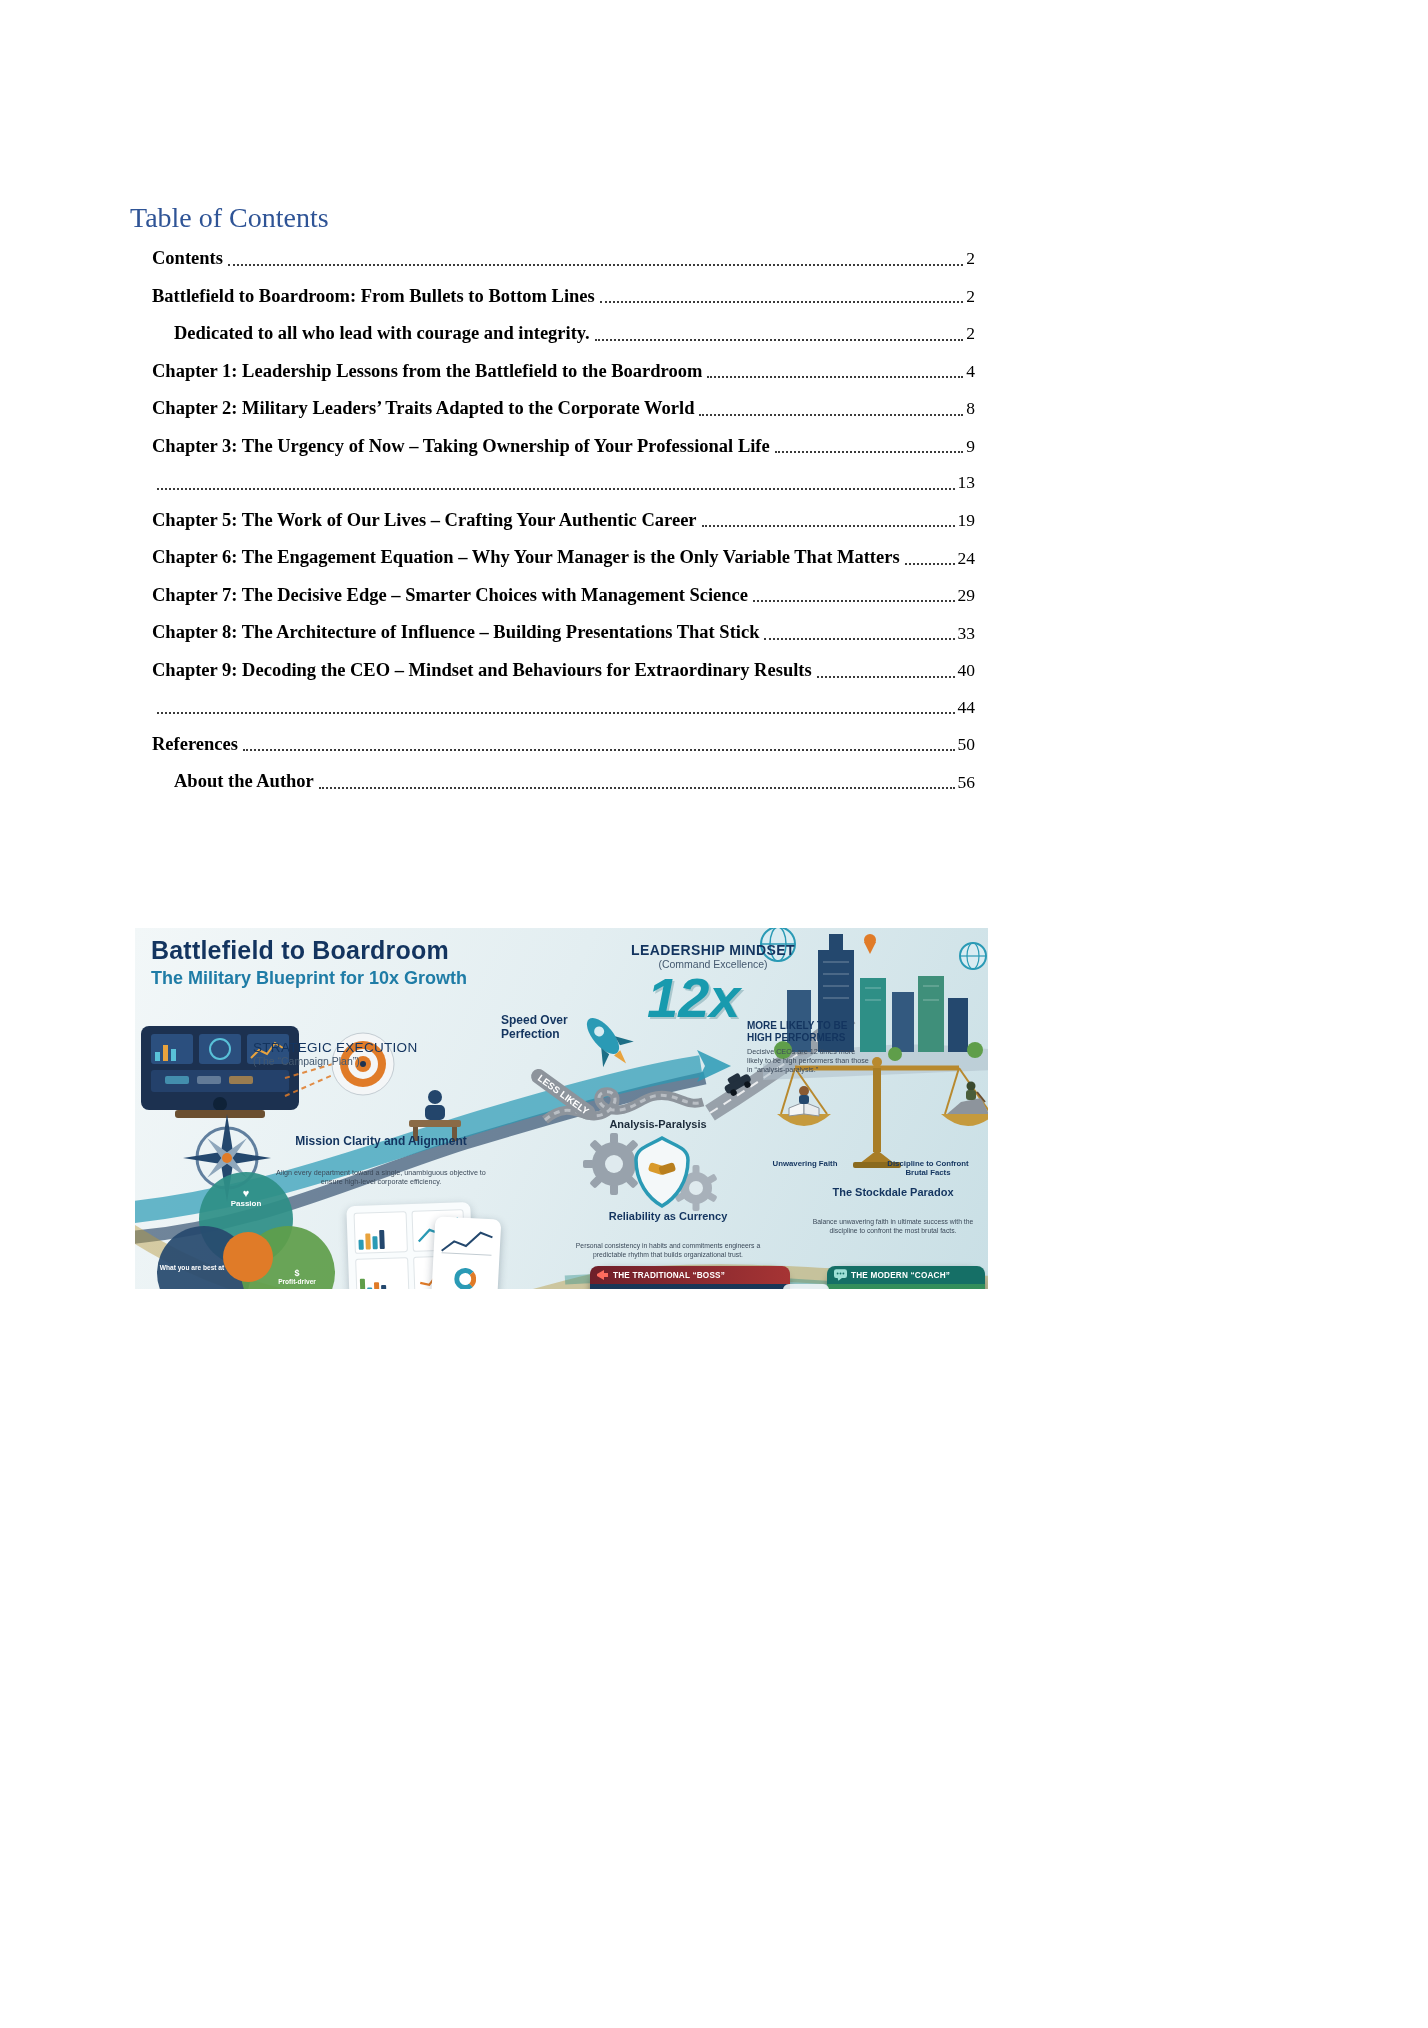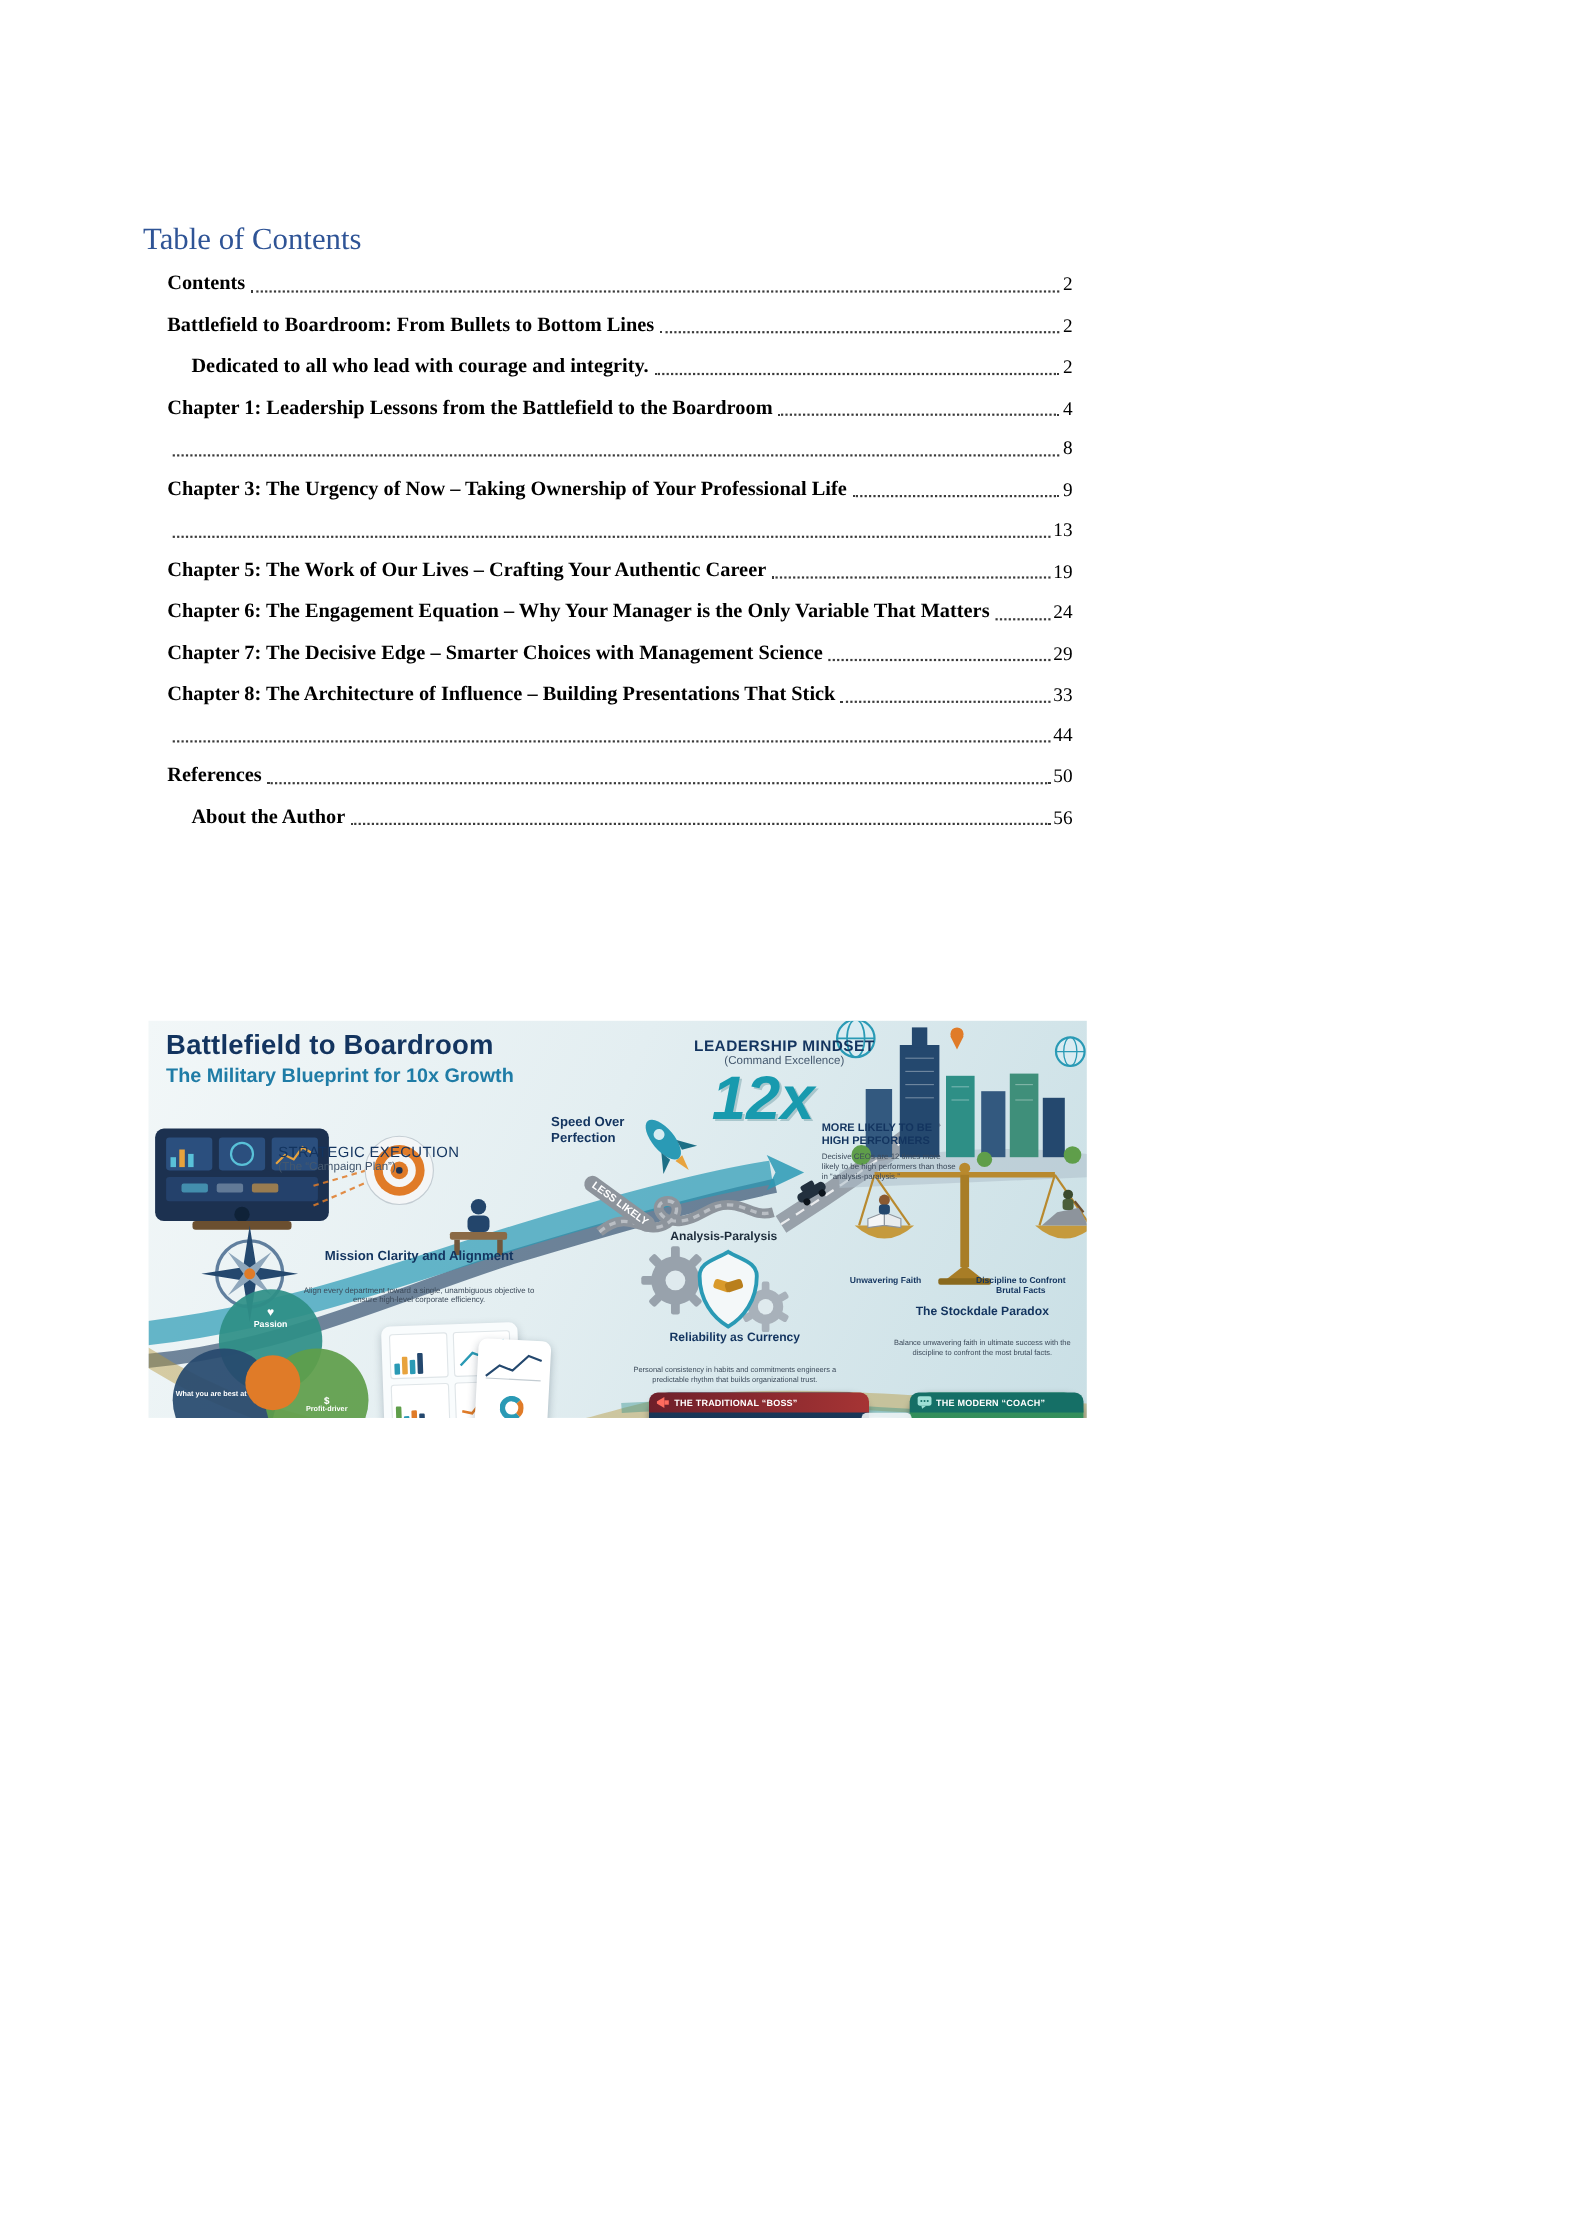--- a/index.html
+++ b/index.html
@@ -105,20 +105,21 @@
       <span class="toc-text">Dedicated to all who lead with courage and integrity.</span>
       <span class="toc-dots"></span>
       <span class="toc-page">2</span>
     </div>
     <div class="toc-row">
       <span class="toc-text">Chapter 1: Leadership Lessons from the Battlefield to the Boardroom</span>
       <span class="toc-dots"></span>
       <span class="toc-page">4</span>
     </div>
     <div class="toc-row">
+      <span class="toc-text">Chapter 2: Military Leaders’ Traits Adapted to the Corporate World</span>
       <span class="toc-dots"></span>
       <span class="toc-page">8</span>
     </div>
     <div class="toc-row">
       <span class="toc-text">Chapter 3: The Urgency of Now – Taking Ownership of Your Professional Life</span>
       <span class="toc-dots"></span>
       <span class="toc-page">9</span>
     </div>
     <div class="toc-row">
       <span class="toc-dots"></span>
@@ -136,20 +137,25 @@
     </div>
     <div class="toc-row">
       <span class="toc-text">Chapter 7: The Decisive Edge – Smarter Choices with Management Science</span>
       <span class="toc-dots"></span>
       <span class="toc-page">29</span>
     </div>
     <div class="toc-row">
       <span class="toc-text">Chapter 8: The Architecture of Influence – Building Presentations That Stick</span>
       <span class="toc-dots"></span>
       <span class="toc-page">33</span>
+    </div>
+    <div class="toc-row">
+      <span class="toc-text">Chapter 9: Decoding the CEO – Mindset and Behaviours for Extraordinary Results</span>
+      <span class="toc-dots"></span>
+      <span class="toc-page">40</span>
     </div>
     <div class="toc-row">
       <span class="toc-dots"></span>
       <span class="toc-page">44</span>
     </div>
     <div class="toc-row">
       <span class="toc-text">References</span>
       <span class="toc-dots"></span>
       <span class="toc-page">50</span>
     </div>

